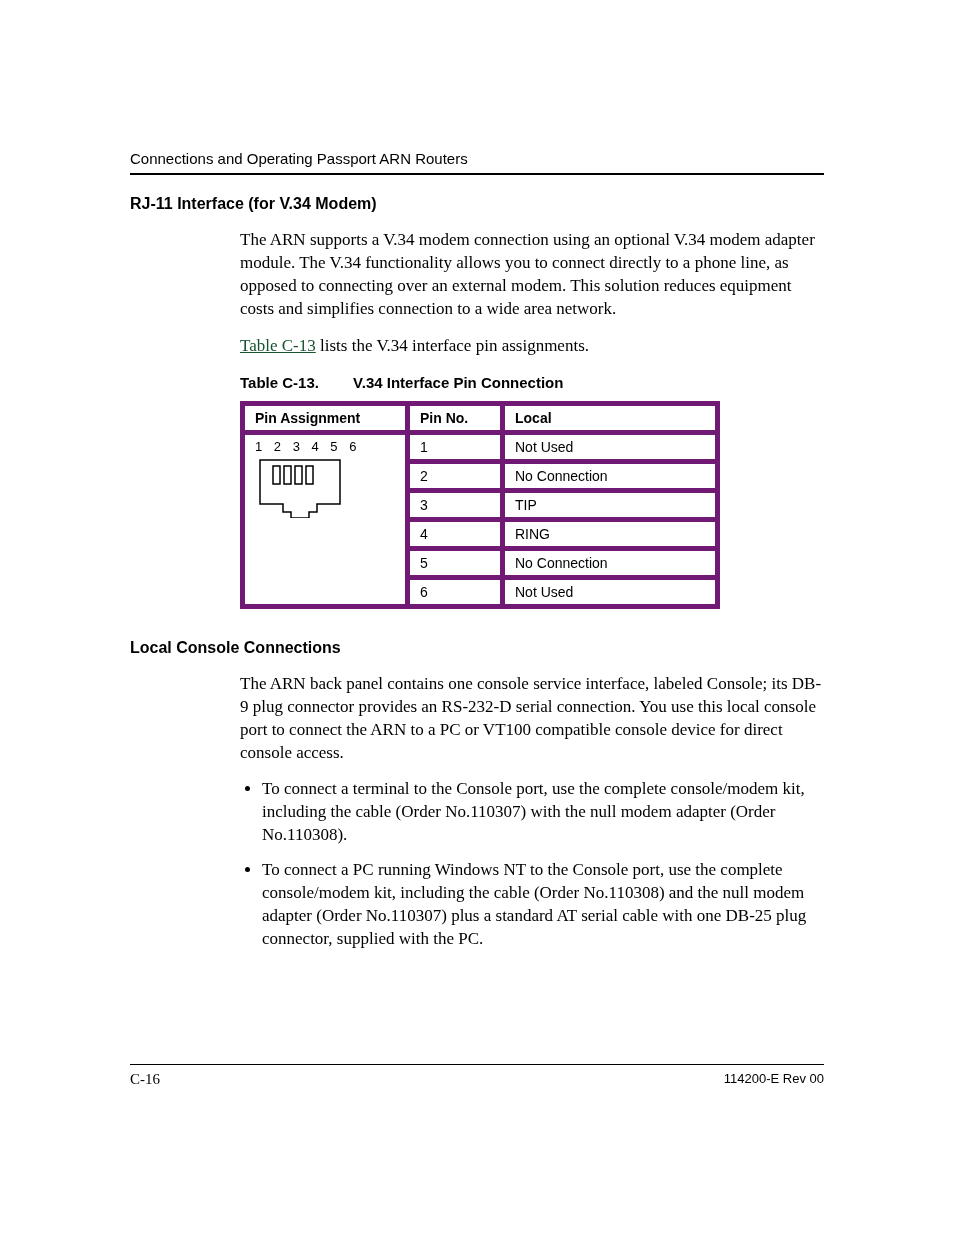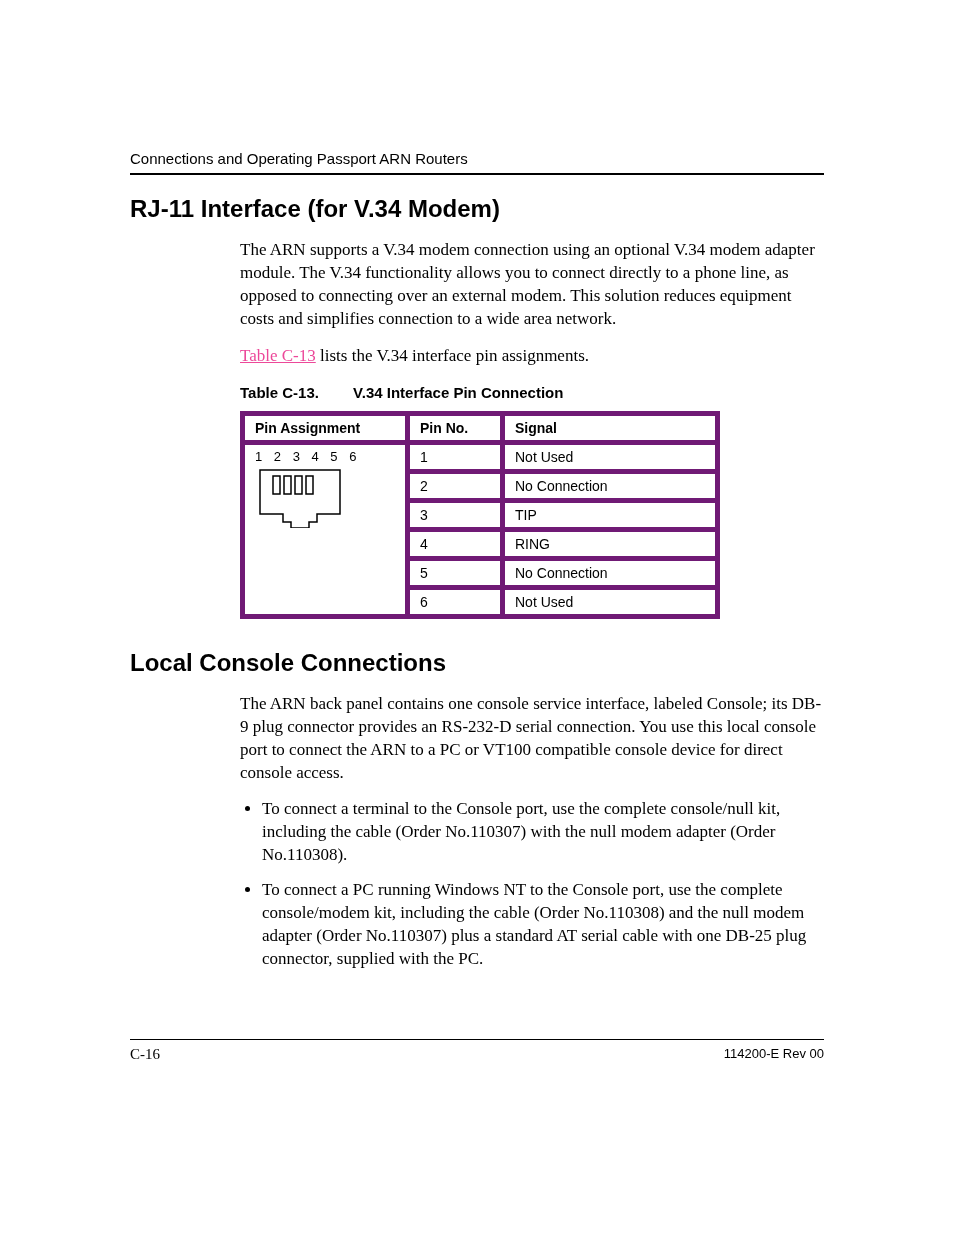--- a/index.html
+++ b/index.html
@@ -21,31 +21,31 @@
     margin-bottom: 6px;
   }
   .hr-top {
     border: none;
     border-top: 2px solid #000;
     margin: 0 0 20px 0;
   }
   h2.section {
     font-family: Arial, Helvetica, sans-serif;
     font-weight: bold;
-    font-size: 24px;
+    font-size: 16px;
     margin: 12px 0 16px 0;
   }
   .body-text {
     font-size: 17px;
     line-height: 1.35;
     margin: 0 0 14px 0;
     margin-left: 110px;
   }
   a.xref {
-    color: #ec4899;
+    color: #14532d;
     text-decoration: underline;
   }
   .table-caption {
     font-family: Arial, Helvetica, sans-serif;
     font-weight: bold;
     font-size: 15px;
     margin: 16px 0 10px 110px;
   }
   .table-caption .capnum { display:inline-block; margin-right: 30px; }
   table.pin-table {
@@ -81,21 +81,21 @@
     margin: 0 0 0 110px;
     padding-left: 22px;
     font-size: 17px;
     line-height: 1.35;
   }
   ul.bullets li { margin-bottom: 12px; }
   .footer {
     position: absolute;
     left: 130px;
     right: 130px;
-    bottom: 172px;
+    bottom: 147px;
   }
   .hr-bot {
     border: none;
     border-top: 1.5px solid #000;
     margin: 0 0 6px 0;
   }
   .footer-row {
     display: flex;
     justify-content: space-between;
     font-family: "Times New Roman", Times, serif;
@@ -124,21 +124,21 @@
   <div class="table-caption">
     <span class="capnum">Table C-13.</span>
     <span>V.34 Interface Pin Connection</span>
   </div>
 
   <table class="pin-table">
     <thead>
       <tr>
         <th class="col-pa">Pin Assignment</th>
         <th class="col-pn">Pin No.</th>
-        <th class="col-sig">Signal</th>
+        <th class="col-sig">Local</th>
       </tr>
     </thead>
     <tbody>
       <tr>
         <td rowspan="6" class="diagram-cell">
           <div class="pin-labels">1 2 3 4 5 6</div>
           <svg width="90" height="60" viewBox="0 0 90 60">
             <path d="M5 2 H85 V46 H62 V54 H54 V60 H36 V54 H28 V46 H5 Z" fill="none" stroke="#000" stroke-width="1.5"></path>
             <rect x="18" y="8" width="7" height="18" fill="none" stroke="#000" stroke-width="1.5"></rect>
             <rect x="29" y="8" width="7" height="18" fill="none" stroke="#000" stroke-width="1.5"></rect>
@@ -171,21 +171,21 @@
       </tr>
     </tbody>
   </table>
 
   <h2 class="section" style="margin-top:30px;">Local Console Connections</h2>
 
   <p class="body-text">The ARN back panel contains one console service interface, labeled Console; its DB-9 plug connector provides an RS-232-D serial connection. You use this local console port to connect the ARN to a PC or VT100 compatible console device for direct console access.</p>
 
 
   <ul class="bullets">
-    <li>To connect a terminal to the Console port, use the complete console/null kit, including the cable (Order No.110307) with the null modem adapter (Order No.110308).</li>
+    <li>To connect a terminal to the Console port, use the complete console/modem kit, including the cable (Order No.110307) with the null modem adapter (Order No.110308).</li>
     <li>To connect a PC running Windows NT to the Console port, use the complete console/modem kit, including the cable (Order No.110308) and the null modem adapter (Order No.110307) plus a standard AT serial cable with one DB-25 plug connector, supplied with the PC.</li>
   </ul>
 </div>
 
 <div class="footer">
   <hr class="hr-bot">
   <div class="footer-row">
     <span>C-16</span>
     <span class="docnum">114200-E Rev 00</span>
   </div>

